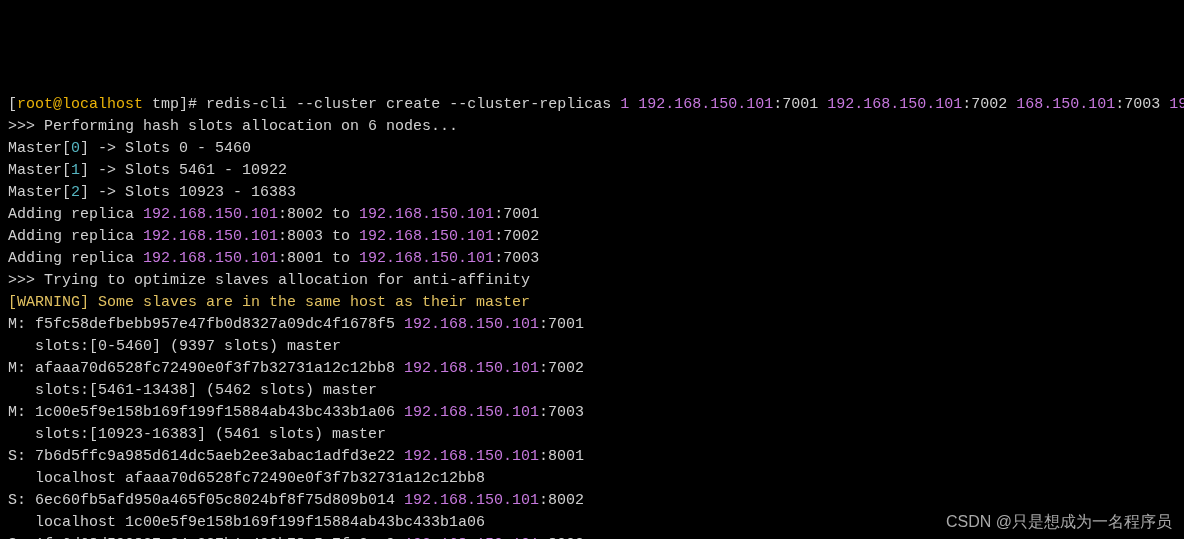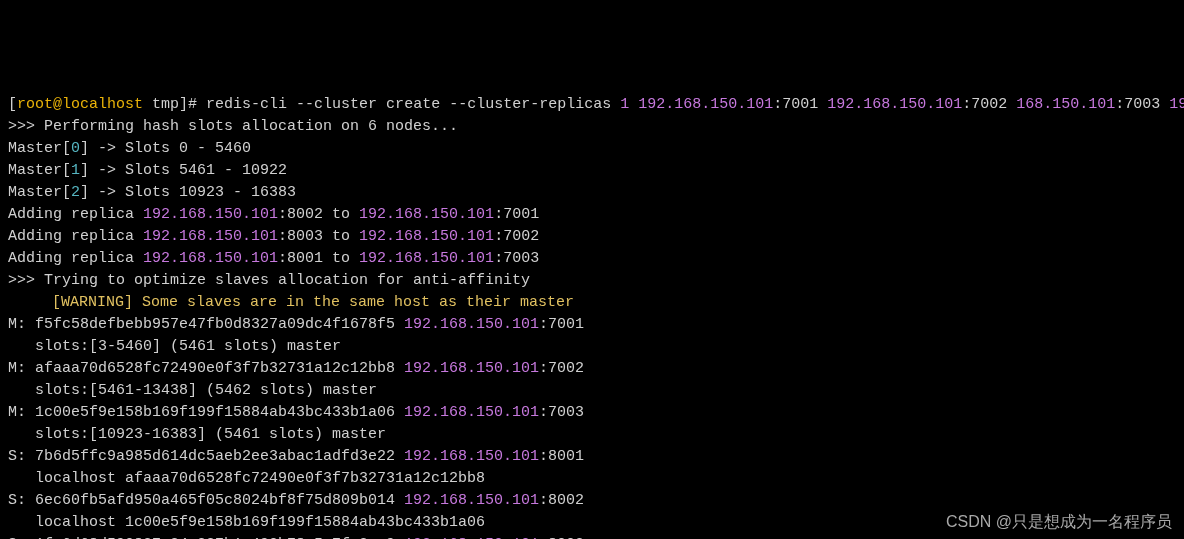--- a/index.html
+++ b/index.html
@@ -13,21 +13,21 @@
     white-space: pre;
     width: 1184px;
     height: 539px;
     box-sizing: border-box;
     overflow: hidden;
     position: relative;
   }
   .red { color: #eab308; }
   .magenta { color: #c678dd; }
   .cyan { color: #56b6c2; }
-  .yellow { color: #e0c060; margin-left: 44px; }
+  .yellow { color: #e0c060; }
   .white { color: #d0d0d0; }
   .watermark {
     position: absolute;
     right: 12px;
     bottom: 6px;
     color: #a9a9a9;
     font-family: "Microsoft YaHei", sans-serif;
     font-size: 16px;
   }
 </style>
@@ -40,21 +40,21 @@
 <span class="white">&gt;&gt;&gt; Performing hash slots allocation on 6 nodes...</span>
 <span class="white">Master[</span><span class="cyan">0</span><span class="white">] -&gt; Slots 0 - 5460</span>
 <span class="white">Master[</span><span class="cyan">1</span><span class="white">] -&gt; Slots 5461 - 10922</span>
 <span class="white">Master[</span><span class="cyan">2</span><span class="white">] -&gt; Slots 10923 - 16383</span>
 <span class="white">Adding replica </span><span class="magenta">192.168.150.101</span><span class="white">:8002</span><span class="white"> to </span><span class="magenta">192.168.150.101</span><span class="white">:7001</span>
 <span class="white">Adding replica </span><span class="magenta">192.168.150.101</span><span class="white">:8003</span><span class="white"> to </span><span class="magenta">192.168.150.101</span><span class="white">:7002</span>
 <span class="white">Adding replica </span><span class="magenta">192.168.150.101</span><span class="white">:8001</span><span class="white"> to </span><span class="magenta">192.168.150.101</span><span class="white">:7003</span>
 <span class="white">&gt;&gt;&gt; Trying to optimize slaves allocation for anti-affinity</span>
 <span class="yellow">[WARNING] Some slaves are in the same host as their master</span>
 <span class="white">M: f5fc58defbebb957e47fb0d8327a09dc4f1678f5 </span><span class="magenta">192.168.150.101</span><span class="white">:7001</span>
-<span class="white">   slots:[3-5460] (5461 slots) master</span>
+<span class="white">   slots:[0-5460] (9397 slots) master</span>
 <span class="white">M: afaaa70d6528fc72490e0f3f7b32731a12c12bb8 </span><span class="magenta">192.168.150.101</span><span class="white">:7002</span>
 <span class="white">   slots:[5461-13438] (5462 slots) master</span>
 <span class="white">M: 1c00e5f9e158b169f199f15884ab43bc433b1a06 </span><span class="magenta">192.168.150.101</span><span class="white">:7003</span>
 <span class="white">   slots:[10923-16383] (5461 slots) master</span>
 <span class="white">S: 7b6d5ffc9a985d614dc5aeb2ee3abac1adfd3e22 </span><span class="magenta">192.168.150.101</span><span class="white">:8001</span>
 <span class="white">   localhost afaaa70d6528fc72490e0f3f7b32731a12c12bb8</span>
 <span class="white">S: 6ec60fb5afd950a465f05c8024bf8f75d809b014 </span><span class="magenta">192.168.150.101</span><span class="white">:8002</span>
 <span class="white">   localhost 1c00e5f9e158b169f199f15884ab43bc433b1a06</span>
 <span class="white">S: 1fa6d68d590827c24c237b1c490b78e5c7fe2ca9 </span><span class="magenta">192.168.150.101</span><span class="white">:8003</span>
 

